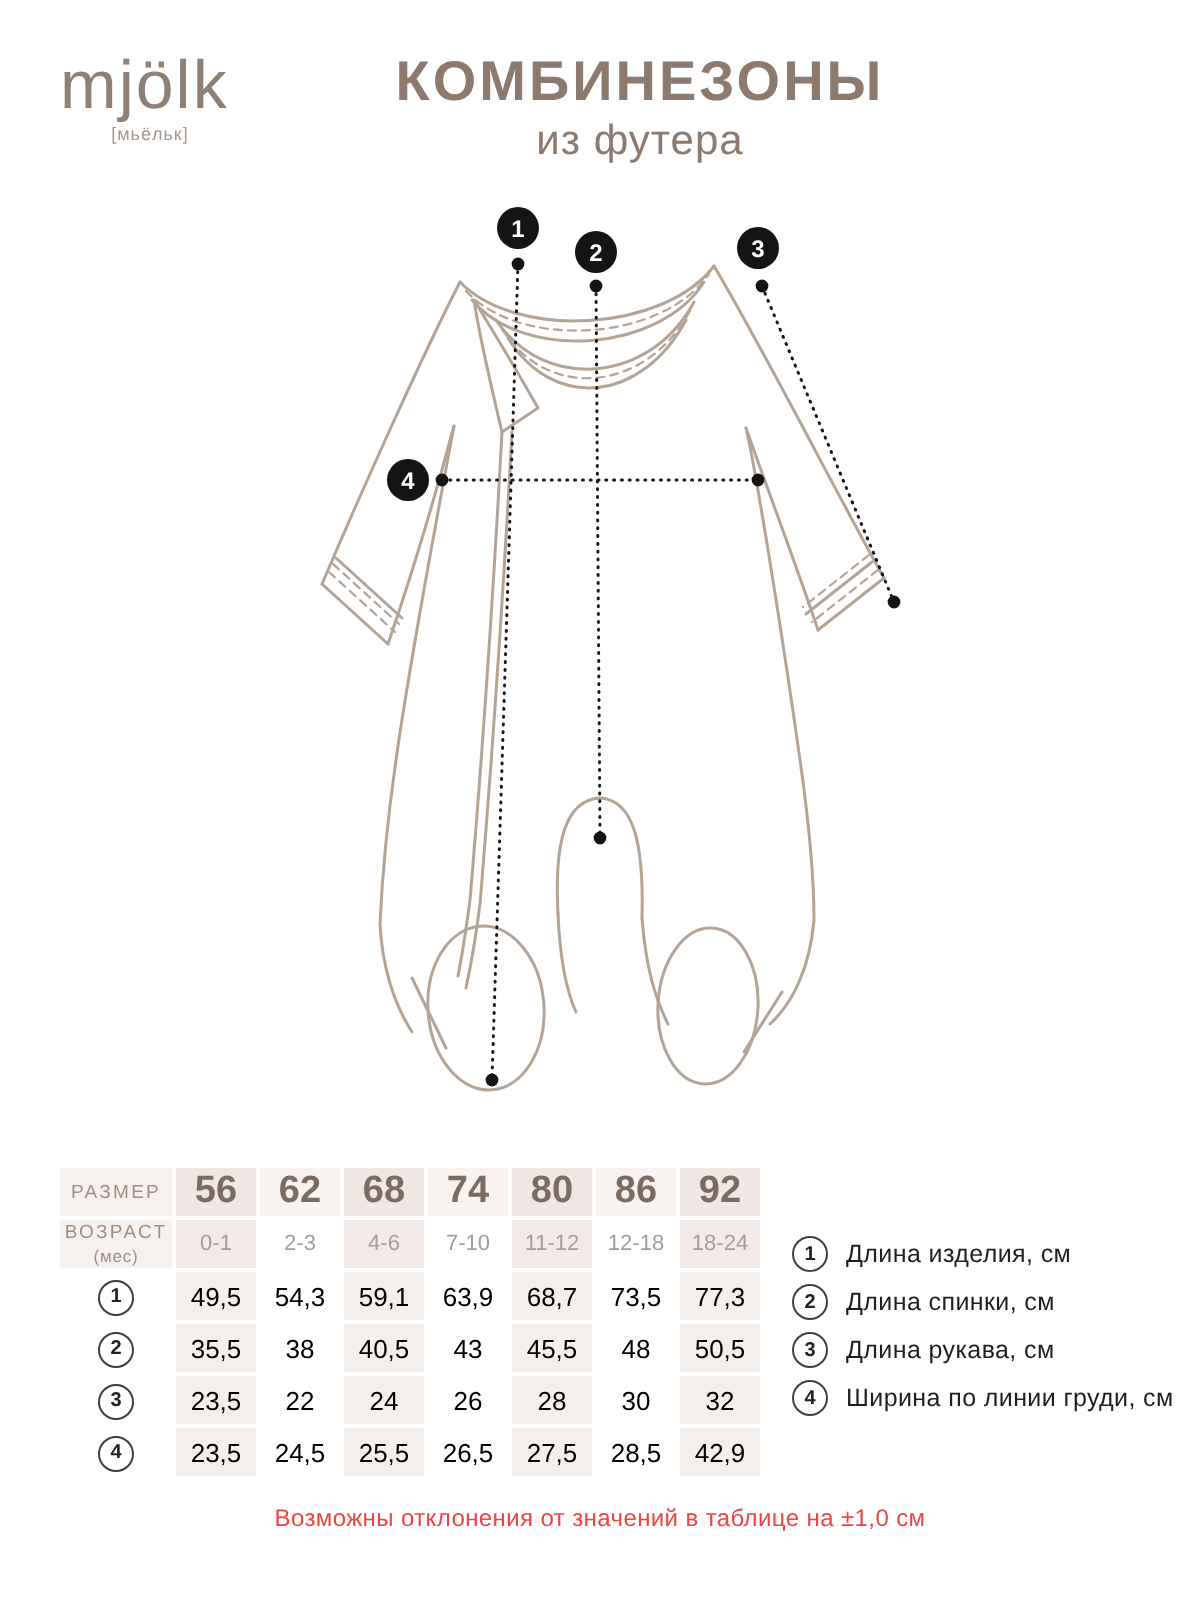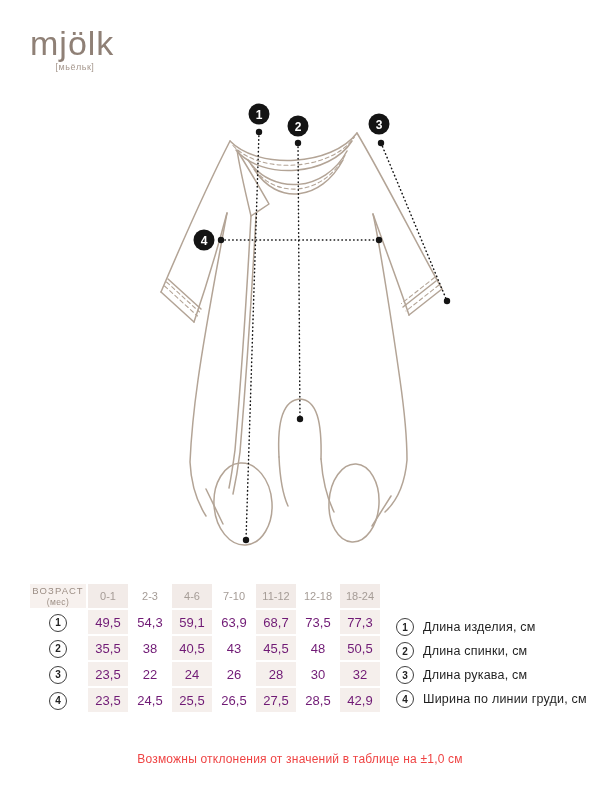--- a/index.html
+++ b/index.html
@@ -34,21 +34,21 @@
   tr.row-size th.c:nth-child(odd){background:#f8f3f0;}
   tr.row-size th.c{font-size:19px;font-weight:700;color:#7c6b60;}
   tr.row-age .lbl{background:#f7f1ee;font-size:9.5px;letter-spacing:.12em;color:#9c8e85;line-height:1.2;}
   tr.row-age .lbl .sub{font-size:8.5px;letter-spacing:.05em;display:block;}
   tr.row-age td.c:nth-child(even){background:#f2ebe8;}
   tr.row-age td.c:nth-child(odd){background:#ffffff;}
   tr.row-age td.c{font-size:11px;color:#a59c96;}
   tr.row-data td.lbl{background:#ffffff;}
   tr.row-data td.c:nth-child(even){background:#f5efec;}
   tr.row-data td.c:nth-child(odd){background:#ffffff;}
-  tr.row-data td.c{font-size:13px;font-weight:500;color:#701a75;}
+  tr.row-data td.c{font-size:13px;font-weight:500;color:#000000;}
   .circle-num{
     display:inline-flex;width:16px;height:16px;border:1.2px solid #3f3f3f;border-radius:50%;
     align-items:center;justify-content:center;font-size:10px;font-weight:700;color:#222;background:#fff;
   }
   
   .legend{position:absolute;left:396px;top:618px;display:flex;flex-direction:column;gap:6px;}
   .legend-item{display:flex;align-items:center;gap:9px;}
   .legend-label{font-size:12.5px;color:#1f1f1f;letter-spacing:.2px;}
   
   .footnote{position:absolute;left:0;right:0;top:752px;text-align:center;font-size:12px;color:#ef4444;letter-spacing:.2px;}
@@ -56,20 +56,24 @@
 </head>
 <body>
 
 <div class="page">
 
   <div class="logo">
     <div class="logo-word">mjölk</div>
     <div class="logo-sub">[мьёльк]</div>
   </div>
 
+  <div class="title-block">
+    <h1>КОМБИНЕЗОНЫ</h1>
+    <div class="subtitle">из футера</div>
+  </div>
 
   <svg class="garment" viewBox="0 0 600 600">
 
     <path class="gline" d="M 230,141 C 258,170 332,166 357,133"></path>
     <path class="gline" d="M 236,150 C 262,181 330,176 352,141"></path>
     <path class="gdash" d="M 233,145.5 C 260,175 331,171 354.5,137"></path>
 
     <path class="gline" d="M 248,160 C 272,196 325,192 347,151"></path>
     <path class="gline" d="M 254,169 C 277,206 321,201 343,160"></path>
     <path class="gdash" d="M 251,164.5 C 274,201 323,196 345,155.5"></path>
@@ -131,20 +135,30 @@
       <text class="mnum" x="379" y="128.5">3</text>
     </g>
     <g>
       <circle class="mcircle" cx="204" cy="240" r="10.5"></circle>
       <text class="mnum" x="204" y="244.5">4</text>
     </g>
   </svg>
 
   <table class="size-table">
     <tbody>
+        <tr class="row-size">
+      <th class="lbl">РАЗМЕР</th>
+      <th class="c">56</th>
+      <th class="c">62</th>
+      <th class="c">68</th>
+      <th class="c">74</th>
+      <th class="c">80</th>
+      <th class="c">86</th>
+      <th class="c">92</th>
+    </tr>
     <tr class="row-age">
       <td class="lbl">
         <span>ВОЗРАСТ</span>
         <span class="sub">(мес)</span>
       </td>
       <td class="c">0-1</td>
       <td class="c">2-3</td>
       <td class="c">4-6</td>
       <td class="c">7-10</td>
       <td class="c">11-12</td>

